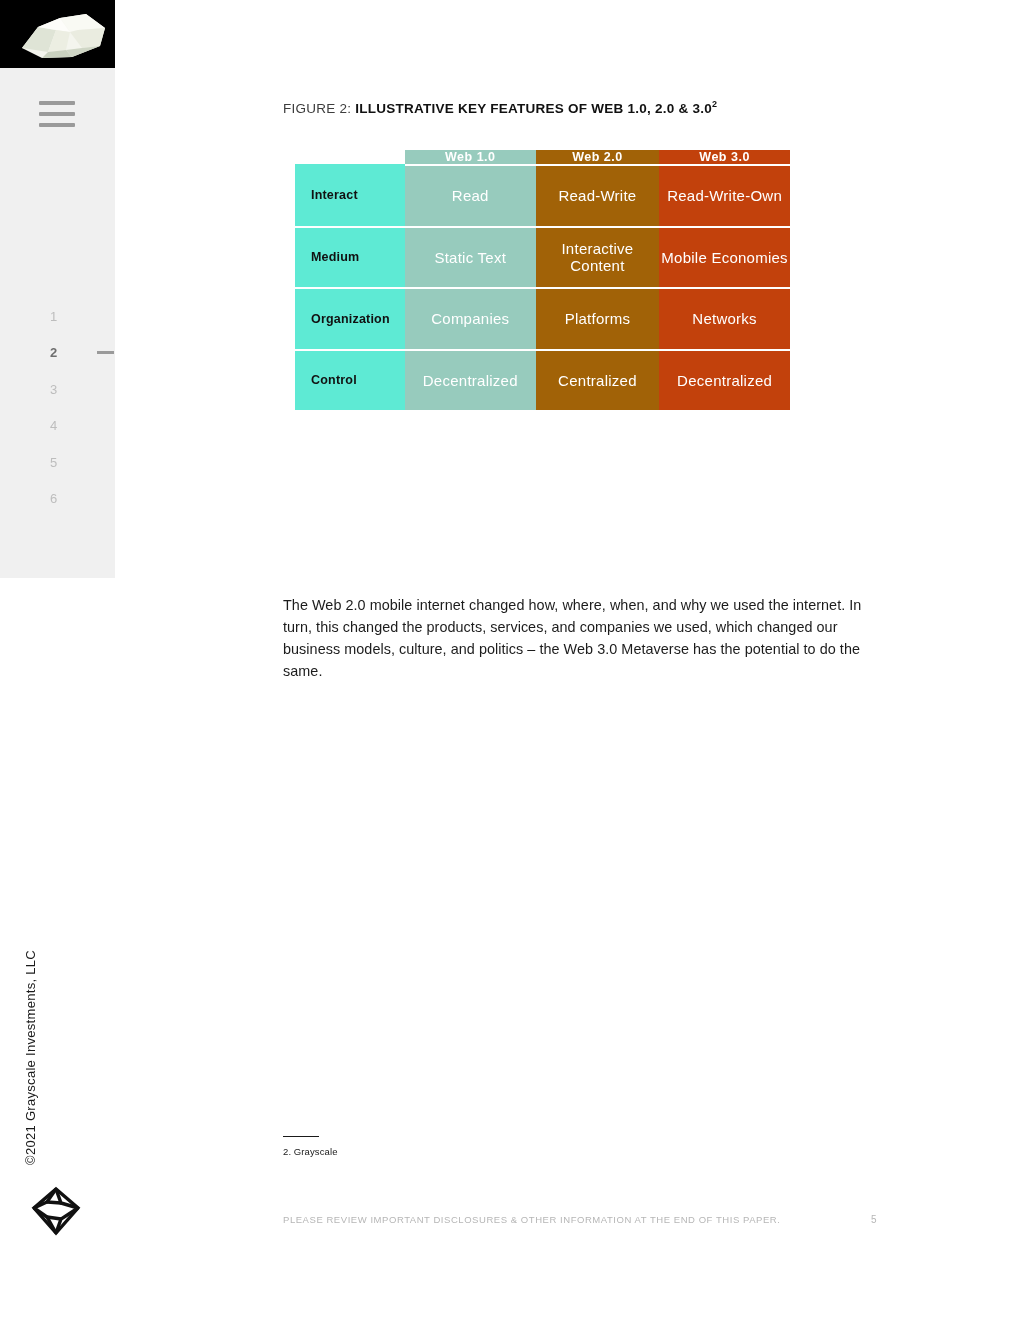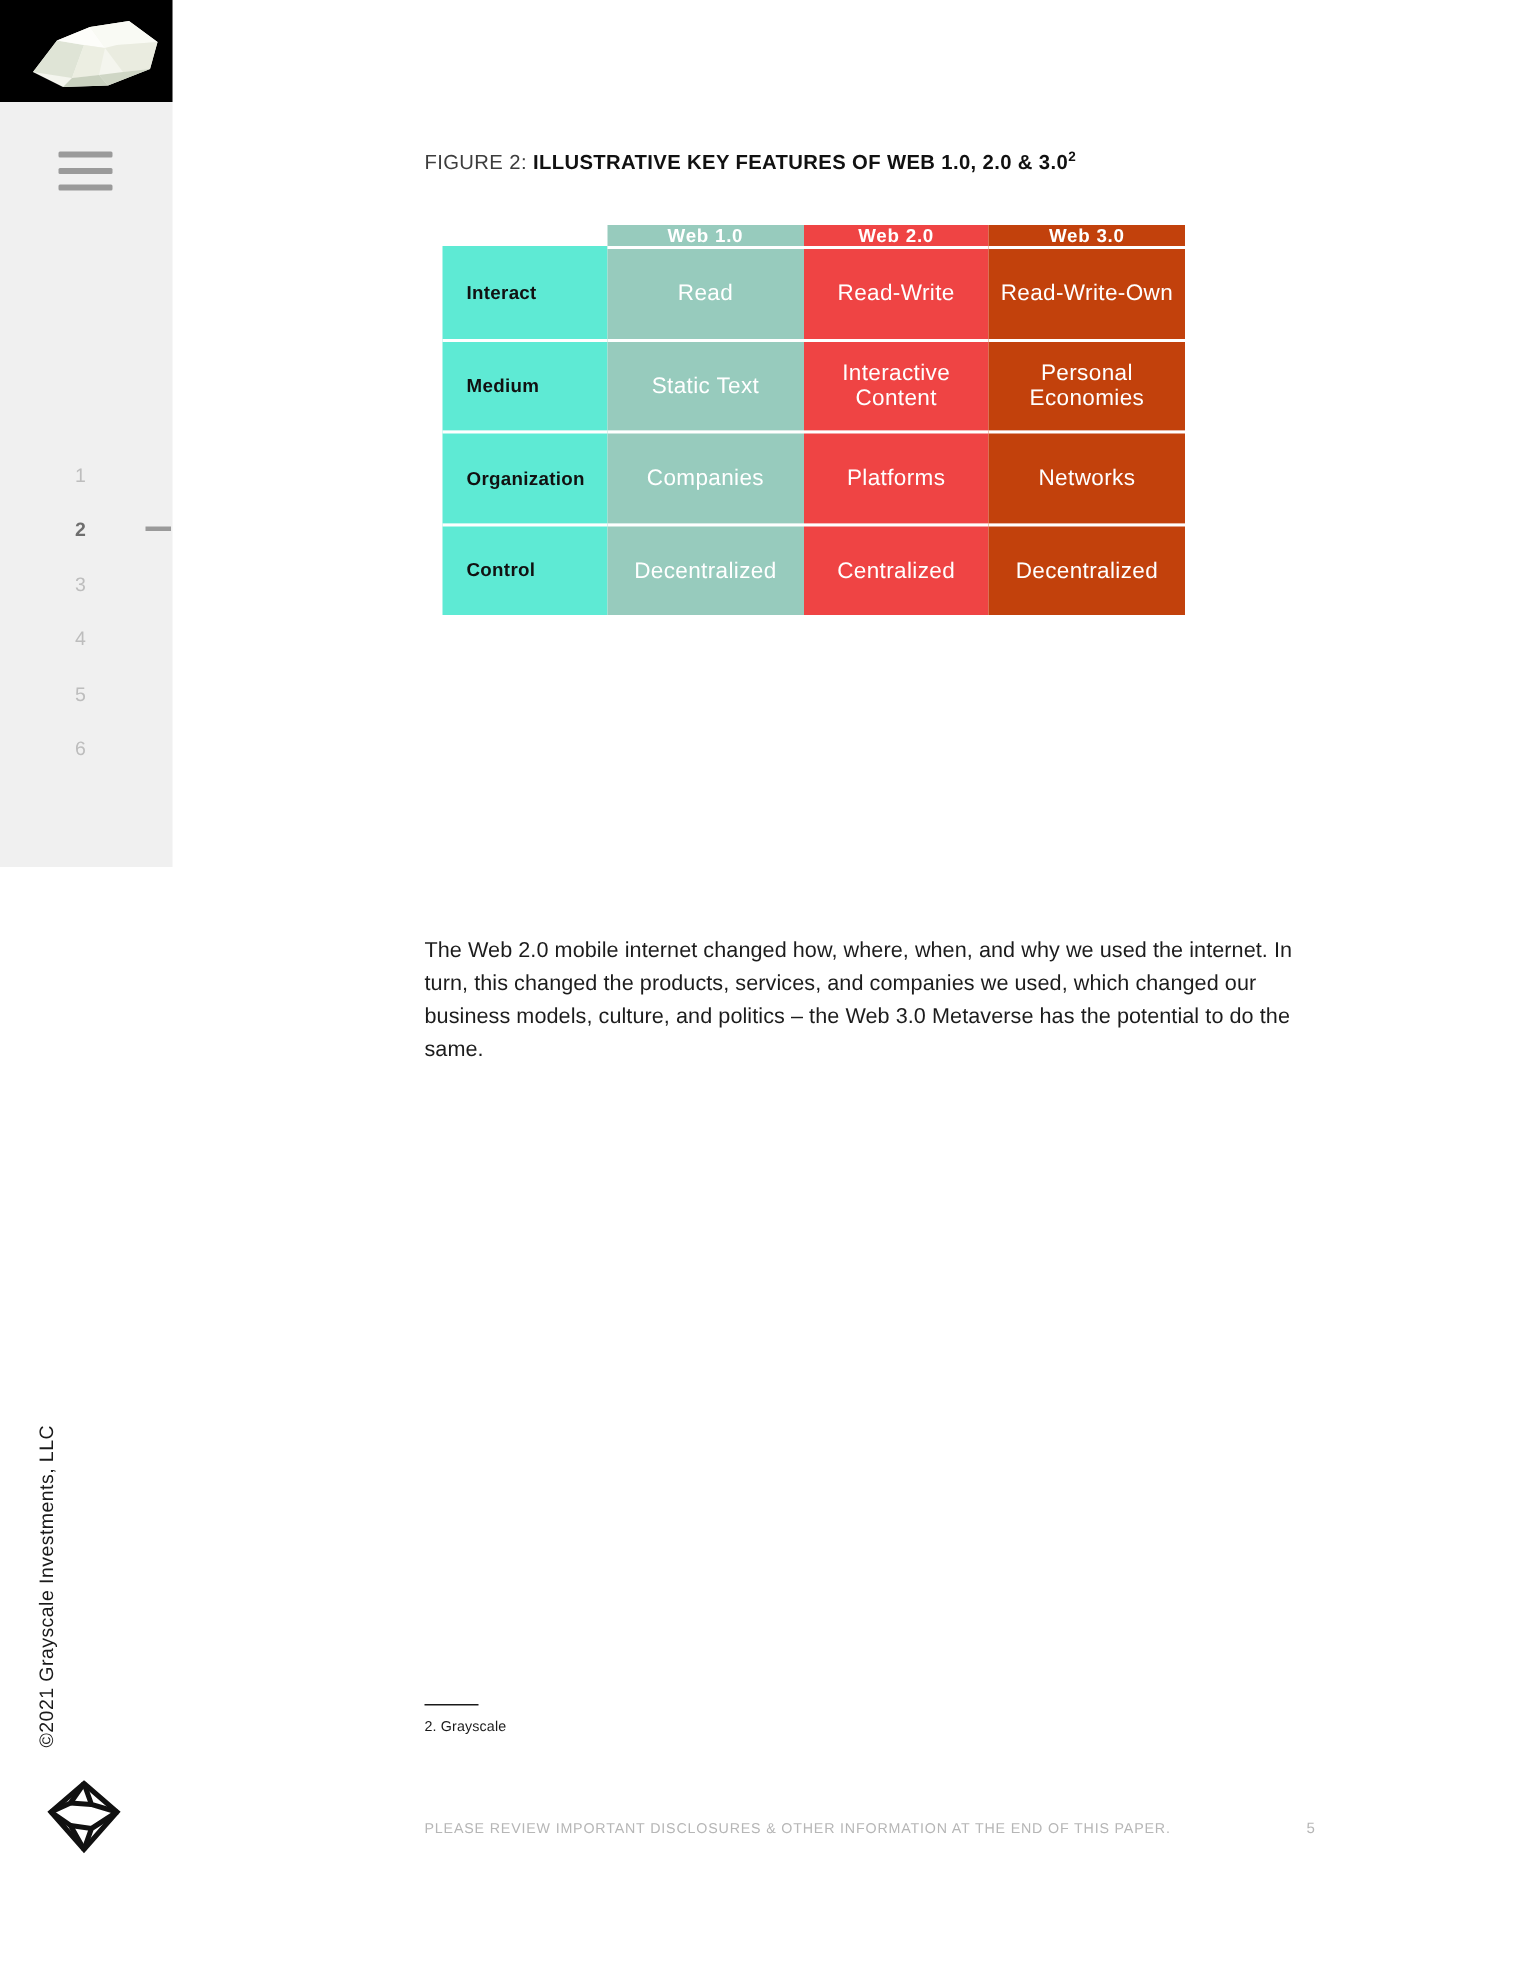--- a/index.html
+++ b/index.html
@@ -159,27 +159,27 @@
   }
   .fig tbody tr:first-child td.rowlbl { border-top: none; }
 
   .fig td.cell {
     color: #ffffff;
     font-size: 15px;
     letter-spacing: .25px;
     border-top: 2px solid #ffffff;
   }
   .col-a { background: #97cbbd; }
-  .col-b { background: #ef4444; }
+  .col-b { background: #a16207; }
   .col-c { background: #c2410c; }
 
   
   .para {
     position: absolute;
-    left: 0; top: 610px;
+    left: 0; top: 581px;
     width: 580px;
     font-size: 14.4px;
     line-height: 21.7px;
     color: #1c1c1c;
     letter-spacing: .05px;
   }
 
   
   .fn-rule {
     position: absolute;
@@ -308,21 +308,21 @@
         <tr>
           <td class="rowlbl">Interact</td>
           <td class="cell col-a">Read</td>
           <td class="cell col-b">Read-Write</td>
           <td class="cell col-c">Read-Write-Own</td>
         </tr>
         <tr>
           <td class="rowlbl">Medium</td>
           <td class="cell col-a">Static Text</td>
           <td class="cell col-b">Interactive Content</td>
-          <td class="cell col-c">Personal Economies</td>
+          <td class="cell col-c">Mobile Economies</td>
         </tr>
         <tr>
           <td class="rowlbl">Organization</td>
           <td class="cell col-a">Companies</td>
           <td class="cell col-b">Platforms</td>
           <td class="cell col-c">Networks</td>
         </tr>
         <tr>
           <td class="rowlbl">Control</td>
           <td class="cell col-a">Decentralized</td>

